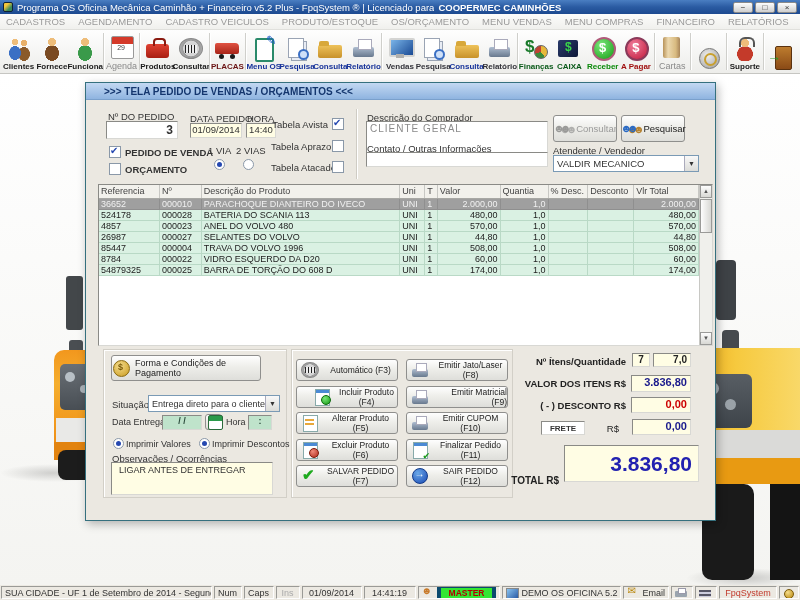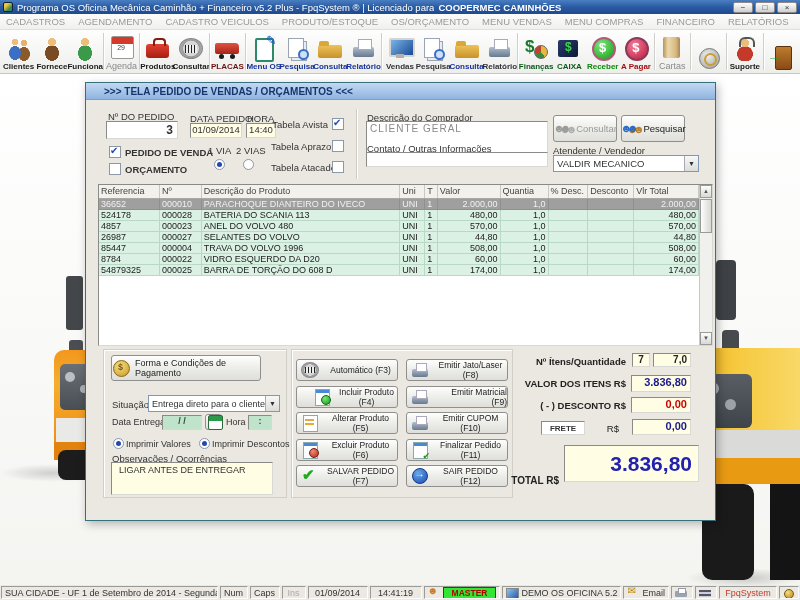--- a/index.html
+++ b/index.html
@@ -218,21 +218,21 @@
   
   .sum-lbl { position:absolute; font-size:9.5px; font-weight:bold; color:#222; text-align:right; white-space:nowrap; }
   .sum-box { position:absolute; background:#fffde4; border:1px solid; border-color:#8a8a86 #d8d8d4 #d8d8d4 #8a8a86;
     font-weight:bold; text-align:right; padding:0 3px; color:#1a1a8c; }
   .statusbar { position:absolute; left:0; top:585px; width:800px; height:15px; background:#ece9e2;
     display:flex; font-size:9px; color:#333; }
   .seg { border:1px solid; border-color:#9a9a96 #fdfdfd #fdfdfd #9a9a96; margin:1px 1px; display:flex;
     align-items:center; padding:0 3px; white-space:nowrap; overflow:hidden; gap:3px; }
   .seg.flex1 { flex:1; }
   .muted { color:#aaa; }
-  .master-pill { background:#33e633; border:1px solid #0c4a6e; color:#b00000; font-weight:bold;
+  .master-pill { background:#33e633; border:4px solid #0c4a6e; color:#b00000; font-weight:bold;
     padding:0 8px; font-size:8.5px; }
   .brand-red { color:#c23b2e; }
   .si { display:inline-block; position:relative; width:12px; height:10px; }
   .si-mail::before { content:"\2709"; position:absolute; top:-3px; left:0; color:#b8860b; font-size:10px; }
   .si-screen::before { content:""; position:absolute; left:0; top:0; width:11px; height:9px;
     background:linear-gradient(135deg,#8ac4f0,#2a5aa4); border:1px solid #888; }
   .si-printer::before { content:""; position:absolute; left:0; top:3px; width:12px; height:6px; background:#9aa4ae; border-radius:1px; }
   .si-printer::after { content:""; position:absolute; left:3px; top:0; width:6px; height:4px; background:#fff; border:1px solid #99a; }
   .si-switch::before { content:""; position:absolute; left:0; top:2px; width:12px; height:7px;
     background:repeating-linear-gradient(#556 0 2px,#ccd 2px 4px); }

